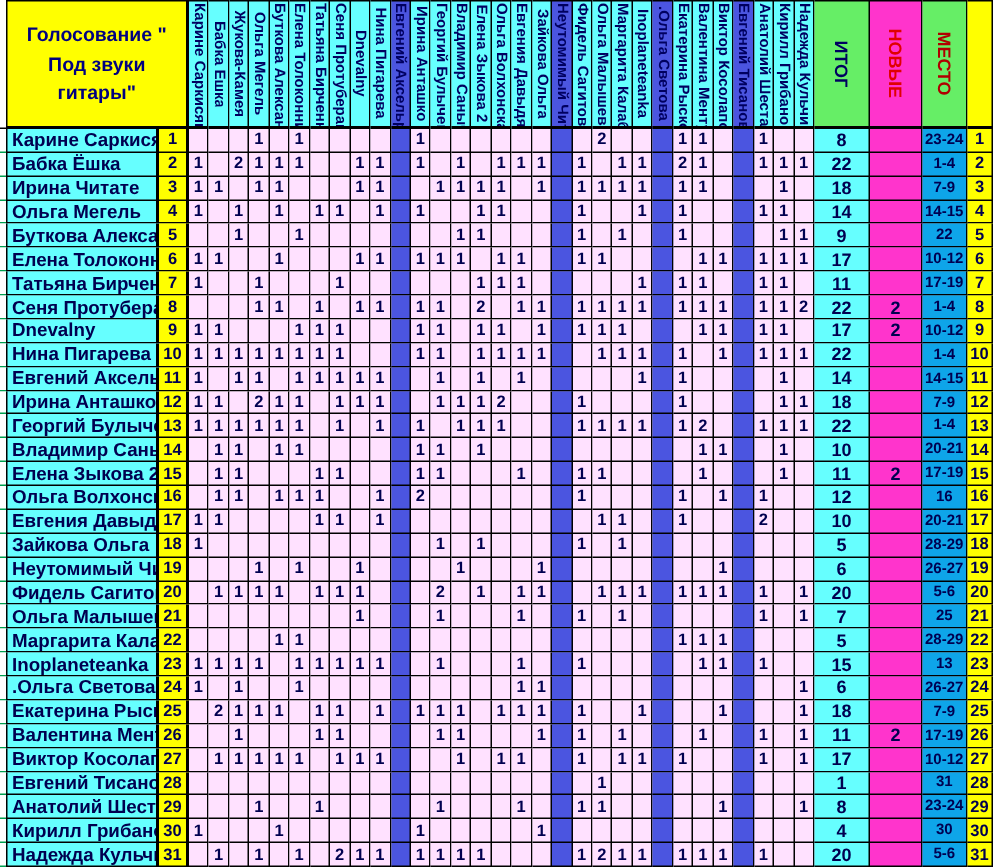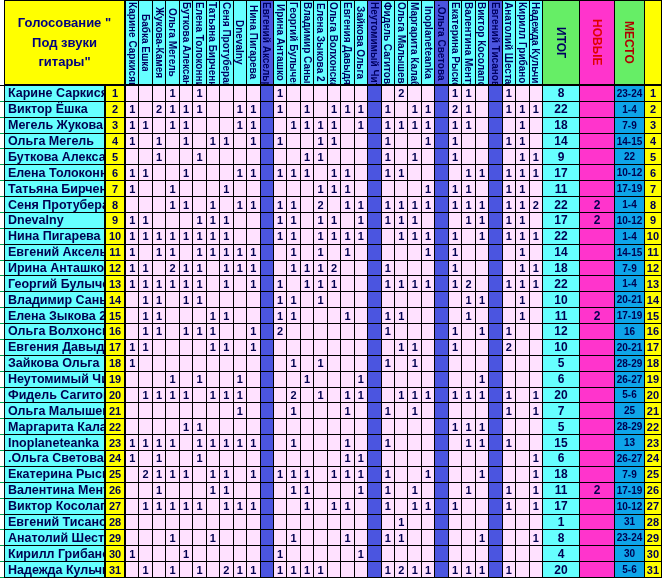--- a/index.html
+++ b/index.html
@@ -225,21 +225,21 @@
       <div class="cell vote"></div>
       <div class="cell vote dk"></div>
       <div class="cell vote">1</div>
       <div class="cell vote"></div>
       <div class="cell vote"></div>
       <div class="cell itogv">8</div>
       <div class="cell novyev"></div>
       <div class="cell mestov">23-24</div>
       <div class="cell rnum">1</div>
       <div class="cell strip rt-magenta"></div>
-      <div class="cell name rt-magenta">Виктор Ёшка</div>
+      <div class="cell name rt-magenta">Бабка Ёшка</div>
       <div class="cell rownum rt-magenta">2</div>
       <div class="cell vote rt-magenta">1</div>
       <div class="cell vote rt-magenta"></div>
       <div class="cell vote rt-magenta">2</div>
       <div class="cell vote rt-magenta">1</div>
       <div class="cell vote rt-magenta">1</div>
       <div class="cell vote rt-magenta">1</div>
       <div class="cell vote rt-magenta"></div>
       <div class="cell vote rt-magenta"></div>
       <div class="cell vote rt-magenta">1</div>
@@ -263,21 +263,21 @@
       <div class="cell vote rt-magenta"></div>
       <div class="cell vote dk rt-magenta"></div>
       <div class="cell vote rt-magenta">1</div>
       <div class="cell vote rt-magenta">1</div>
       <div class="cell vote rt-magenta">1</div>
       <div class="cell itogv rt-magenta">22</div>
       <div class="cell novyev rt-magenta"></div>
       <div class="cell mestov rt-magenta">1-4</div>
       <div class="cell rnum rt-magenta">2</div>
       <div class="cell strip"></div>
-      <div class="cell name">Мегель Жукова</div>
+      <div class="cell name">Ирина Читате</div>
       <div class="cell rownum">3</div>
       <div class="cell vote">1</div>
       <div class="cell vote">1</div>
       <div class="cell vote"></div>
       <div class="cell vote">1</div>
       <div class="cell vote">1</div>
       <div class="cell vote"></div>
       <div class="cell vote"></div>
       <div class="cell vote"></div>
       <div class="cell vote">1</div>

